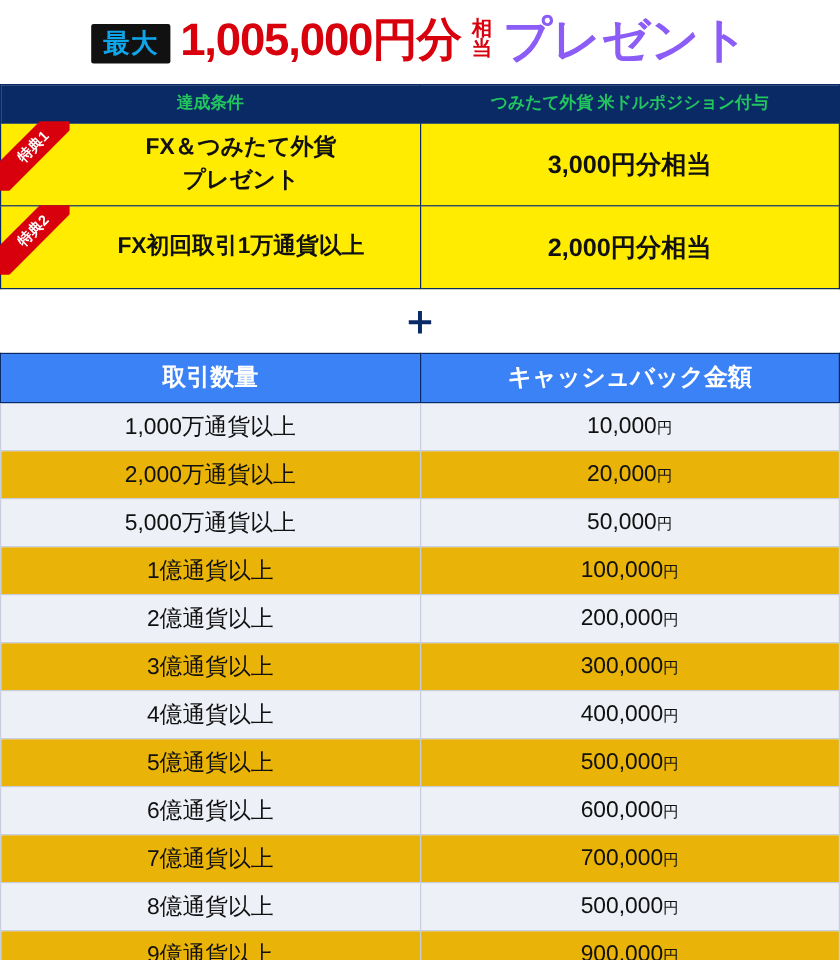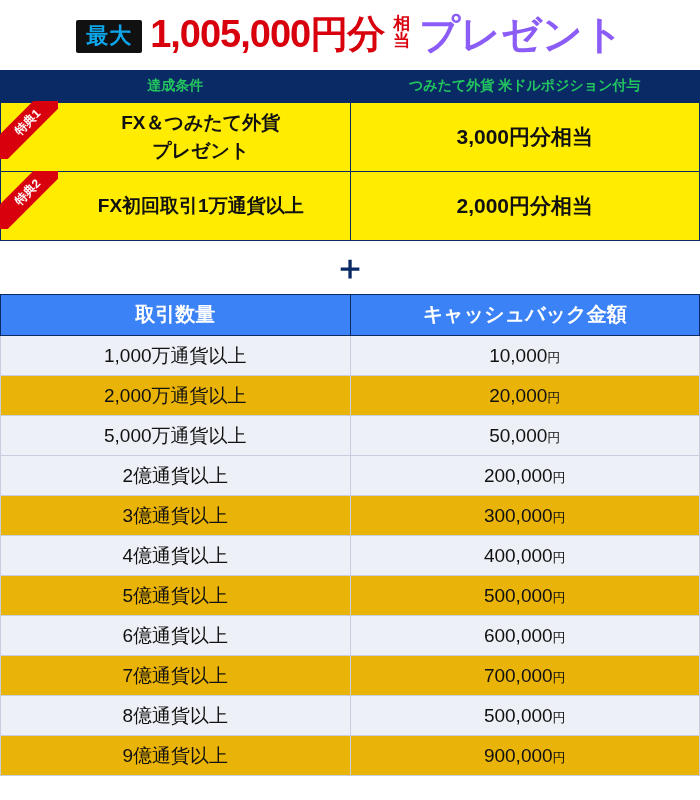--- a/index.html
+++ b/index.html
@@ -223,20 +223,24 @@
       <td><span>10,000</span><span class="yen">円</span></td>
     </tr>
     <tr class="even">
       <td>2,000万通貨以上</td>
       <td><span>20,000</span><span class="yen">円</span></td>
     </tr>
     <tr class="odd">
       <td>5,000万通貨以上</td>
       <td><span>50,000</span><span class="yen">円</span></td>
     </tr>
+    <tr class="even">
+      <td>1億通貨以上</td>
+      <td><span>100,000</span><span class="yen">円</span></td>
+    </tr>
     <tr class="odd">
       <td>2億通貨以上</td>
       <td><span>200,000</span><span class="yen">円</span></td>
     </tr>
     <tr class="even">
       <td>3億通貨以上</td>
       <td><span>300,000</span><span class="yen">円</span></td>
     </tr>
     <tr class="odd">
       <td>4億通貨以上</td>

